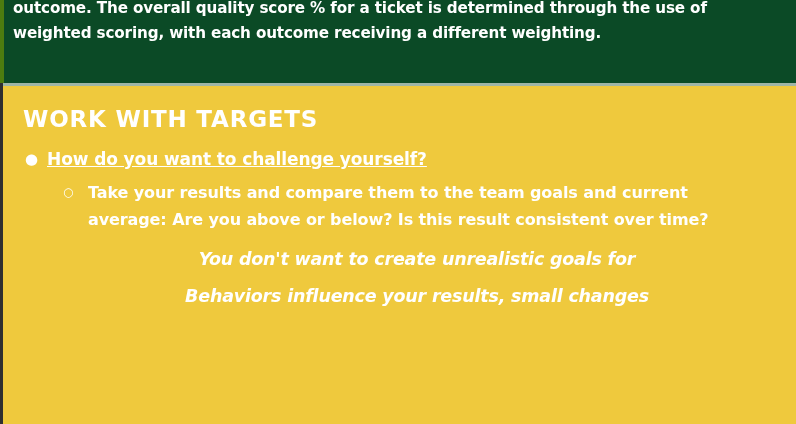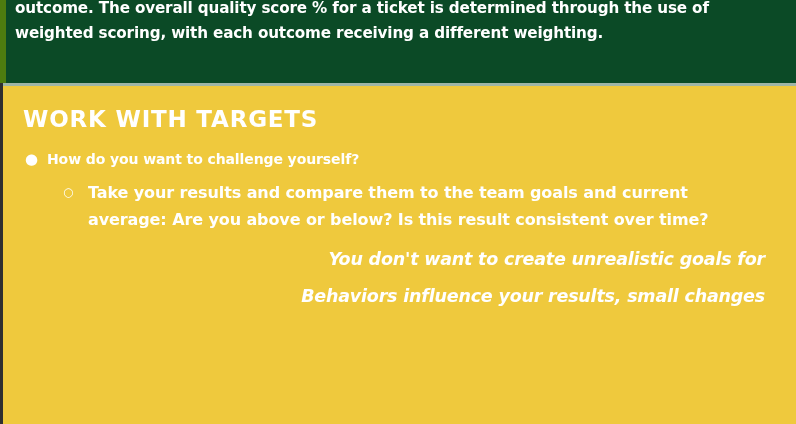--- a/index.html
+++ b/index.html
@@ -22,21 +22,21 @@
 
   
   .intro-band {
     position: absolute;
     left: 0;
     top: 0;
     width: 796px;
     height: 83px;
     background: #0b4a26;
     box-sizing: border-box;
-    border-left: 6px solid #4d7c0f;
+    border-left: 4px solid #4d7c0f;
     overflow: hidden;
   }
   .intro-text {
     position: absolute;
     left: 9px;
     top: -4px;
     width: 772px;
     color: #ffffff;
     font-family: "DejaVu Sans", "Liberation Sans", sans-serif;
     font-size: 15.2px;
@@ -94,24 +94,25 @@
     flex: 0 0 auto;
     width: 22px;
     color: #ffffff;
     font-size: 15px;
     line-height: 22px;
     text-align: left;
   }
   .bullet-l1 .btext {
     color: #ffffff;
     font-family: "DejaVu Sans", "Liberation Sans", sans-serif;
-    font-size: 14px;
+    font-size: 17px;
     font-weight: 700;
     line-height: 22px;
     letter-spacing: -0.1px;
+    text-decoration: underline;
   }
 
   .bullet-l2 {
     position: absolute;
     left: 60px;
     top: 93px;
     width: 700px;
     display: flex;
     align-items: flex-start;
   }
@@ -129,24 +130,24 @@
     font-family: "DejaVu Sans", "Liberation Sans", sans-serif;
     font-size: 16px;
     font-weight: 700;
     line-height: 27px;
     letter-spacing: -0.1px;
   }
 
   
   .quote-block {
     position: absolute;
-    left: 50px;
+    left: 58px;
     top: 155px;
     width: 712px;
-    text-align: right;
+    text-align: center;
   }
   .quote-line {
     color: #ffffff;
     font-family: "DejaVu Sans", "Liberation Sans", sans-serif;
     font-size: 17.5px;
     font-style: italic;
     font-weight: 600;
     line-height: 37px;
     letter-spacing: -0.2px;
     white-space: nowrap;

